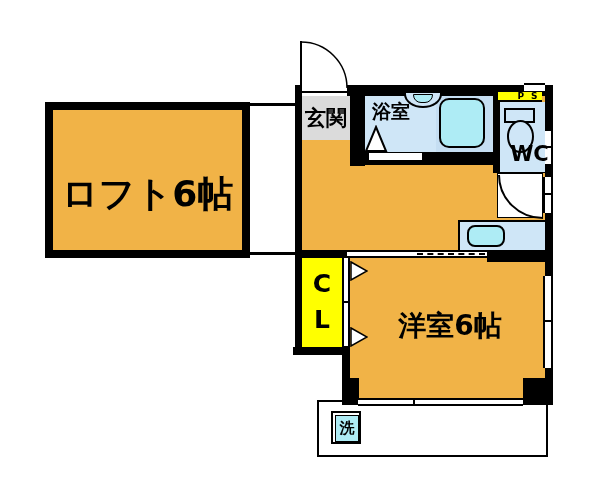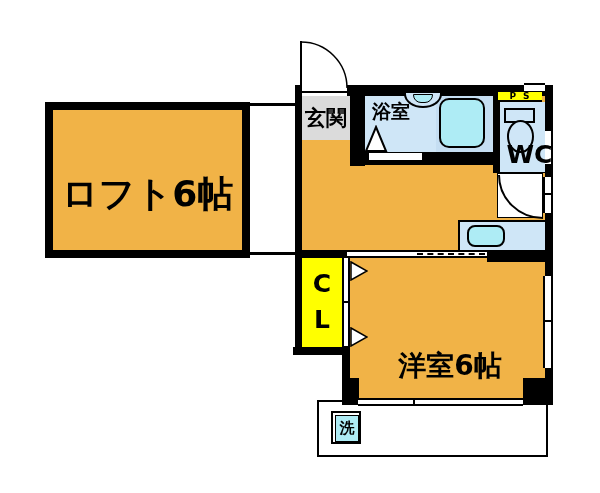--- a/index.html
+++ b/index.html
@@ -69,21 +69,21 @@
   <div class="abs" style="left:302px;top:96px;width:48px;height:44px;background:var(--entry-gray);">
     <div class="lbl" style="width:100%;height:100%;font-size:21px;">玄関</div>
   </div>
 
   <div class="abs" style="left:365px;top:96px;width:128px;height:56px;background:var(--wet-blue);"></div>
   <div class="abs" style="left:436px;top:96px;width:57px;height:56px;background:var(--bath-panel-blue);"></div>
 
   <div class="abs" style="left:500px;top:102px;width:45px;height:70px;background:var(--wet-blue);"></div>
 
   <div class="abs" style="left:498px;top:92px;width:44px;height:10px;background:var(--ps-yellow);border-bottom:2px solid #000;">
-    <div class="lbl" style="width:100%;height:100%;font-size:9px;letter-spacing:7px;padding-left:3px;">PS</div>
+    <div class="lbl" style="width:100%;height:100%;font-size:9px;letter-spacing:7px;padding-left:11px;">PS</div>
   </div>
 
   <div class="abs" style="left:458px;top:220px;width:87px;height:30px;background:var(--wet-blue);border-left:2px solid #000;border-top:2px solid #000;"></div>
 
   <div class="abs" style="left:302px;top:258px;width:40px;height:89px;background:var(--closet-yellow);">
     <div style="width:100%;text-align:center;font-weight:bold;font-size:25px;line-height:36px;padding-top:8px;color:#000;">
       <div>C</div>
       <div>L</div>
     </div>
   </div>
@@ -126,16 +126,16 @@
   <svg class="abs" style="left:350px;top:261px;" width="18" height="20" viewBox="0 0 18 20">
     <polygon points="1,1 17,10 1,19" fill="#fff" stroke="#000" stroke-width="1.5"></polygon>
   </svg>
   <svg class="abs" style="left:350px;top:327px;" width="18" height="20" viewBox="0 0 18 20">
     <polygon points="1,1 17,10 1,19" fill="#fff" stroke="#000" stroke-width="1.5"></polygon>
   </svg>
 
   <div class="abs" style="left:467px;top:225px;width:38px;height:22px;background:var(--fixture-cyan);border:2px solid #000;border-radius:8px;"></div>
 
   <div class="abs lbl" style="left:367px;top:99px;width:48px;height:24px;font-size:19px;">浴室</div>
-  <div class="abs lbl" style="left:500px;top:141px;width:59px;height:26px;font-size:25px;">WC</div>
-  <div class="abs lbl" style="left:380px;top:308px;width:140px;height:36px;font-size:28px;margin-top:40px;">洋室6帖</div>
+  <div class="abs lbl" style="left:500px;top:141px;width:59px;height:26px;font-size:21px;">WC</div>
+  <div class="abs lbl" style="left:380px;top:308px;width:140px;height:36px;font-size:28px;">洋室6帖</div>
 
 </div>
 
 </body></html>

